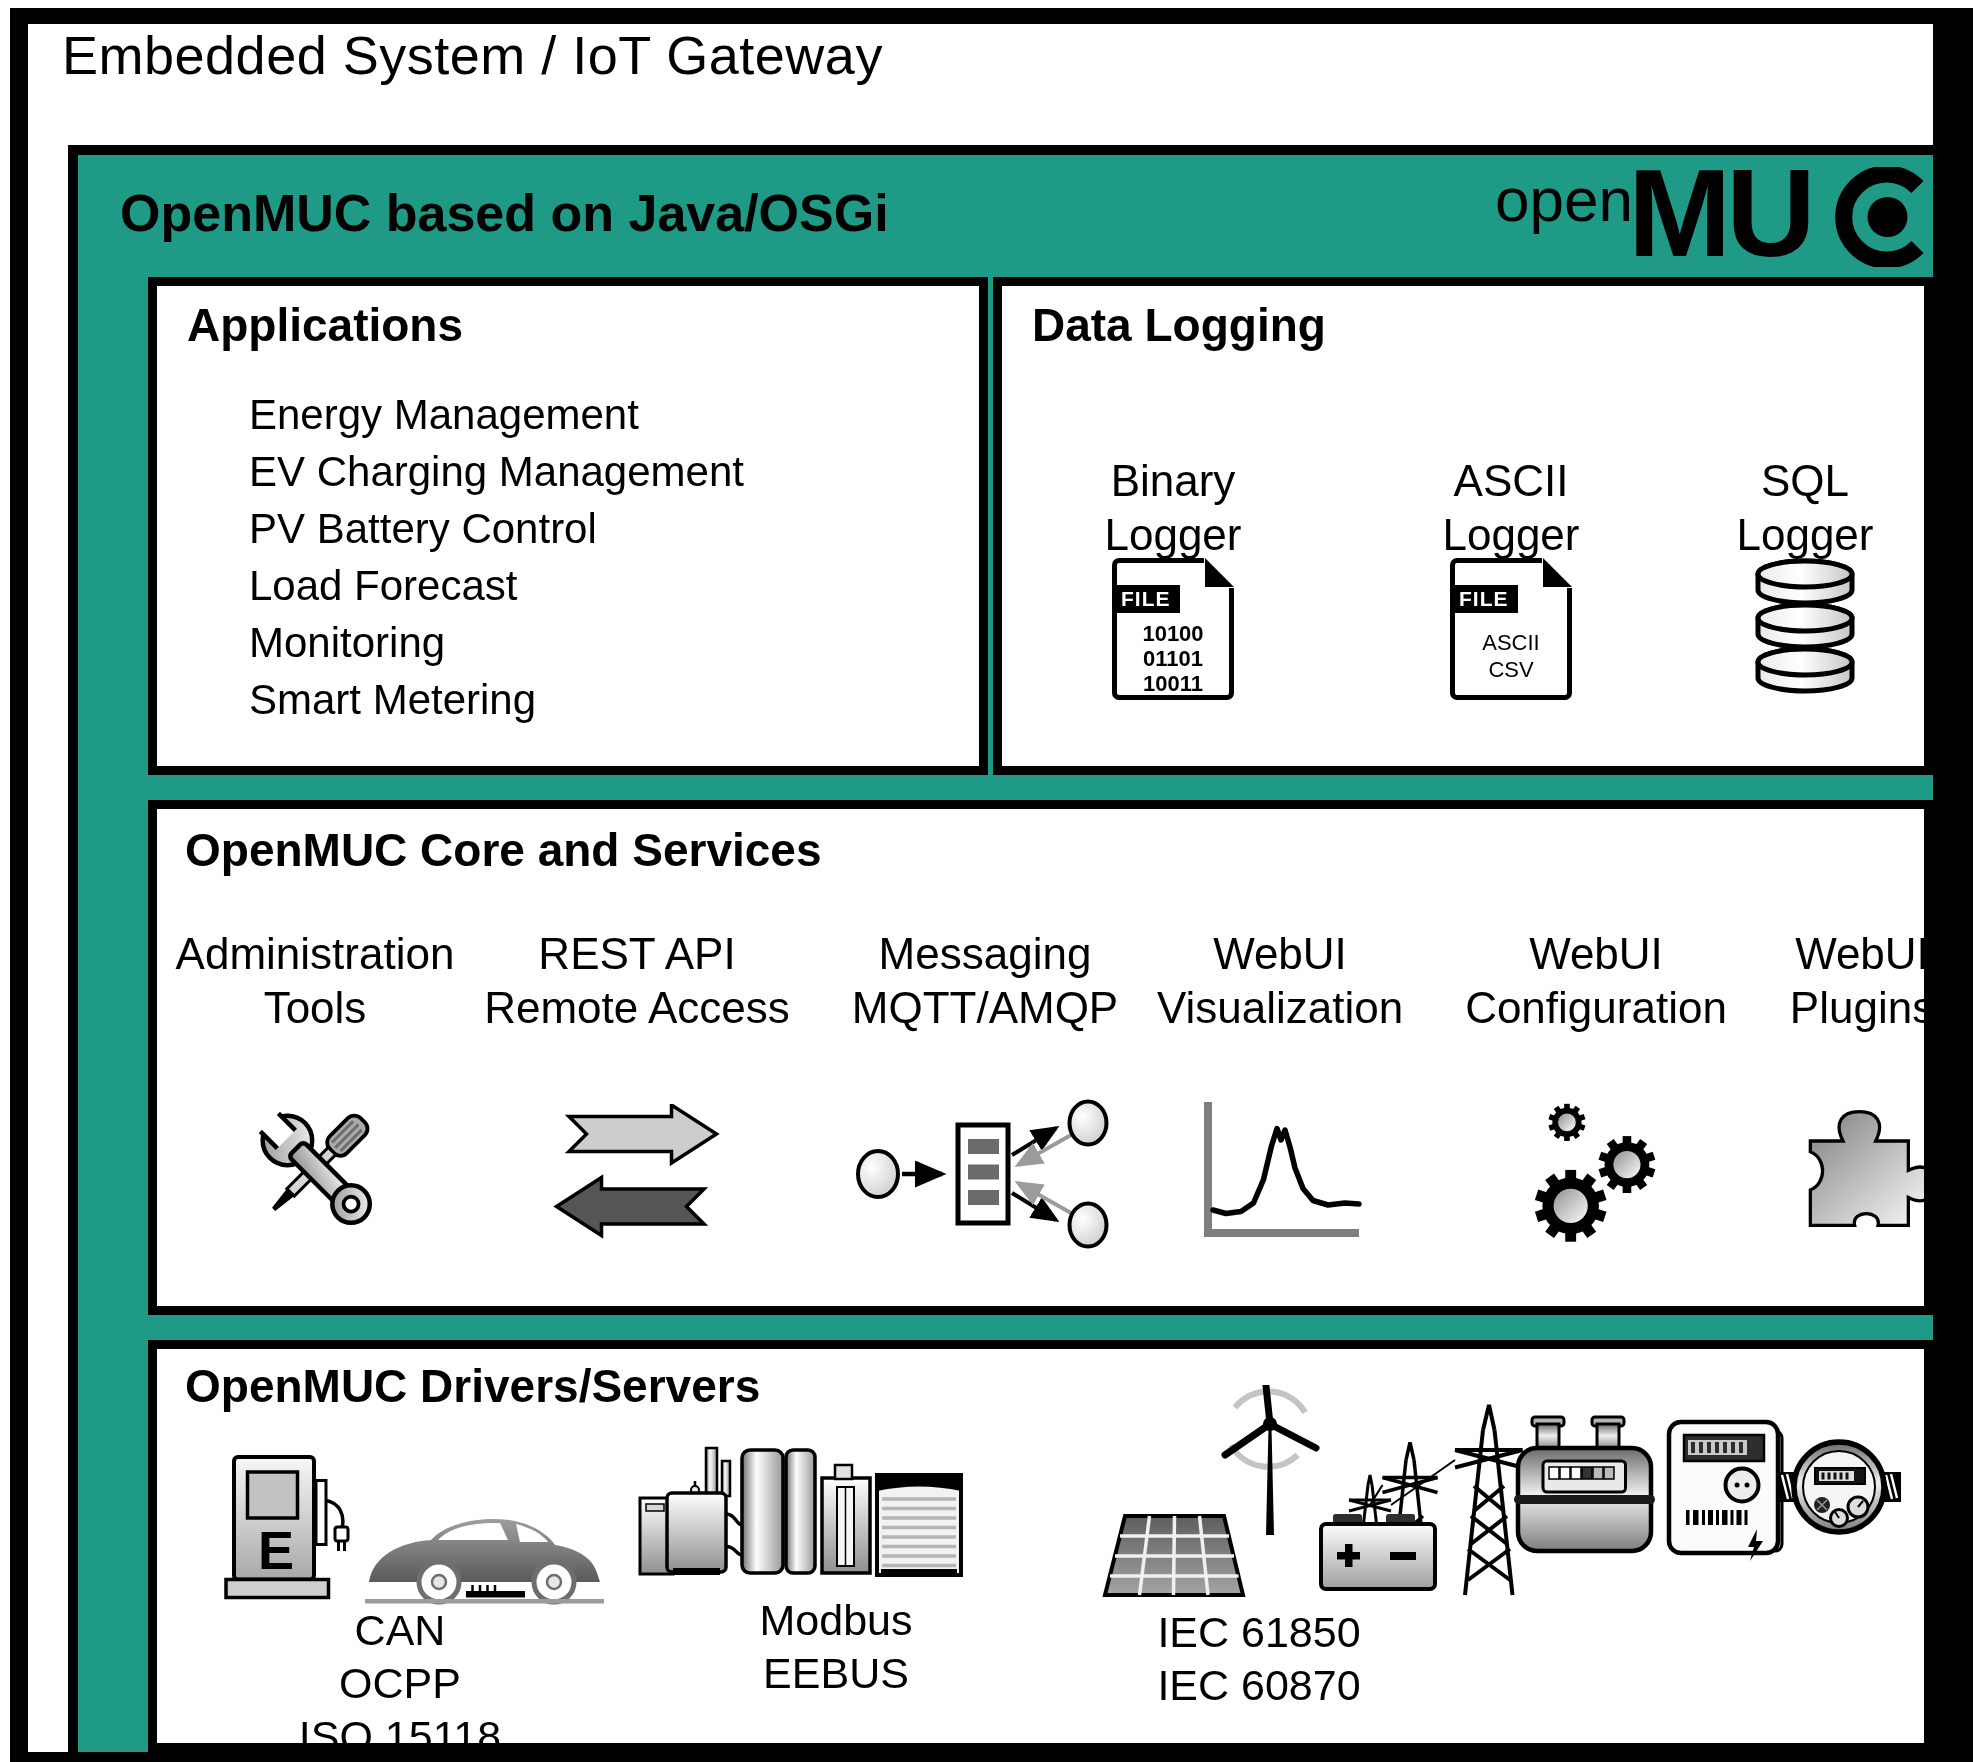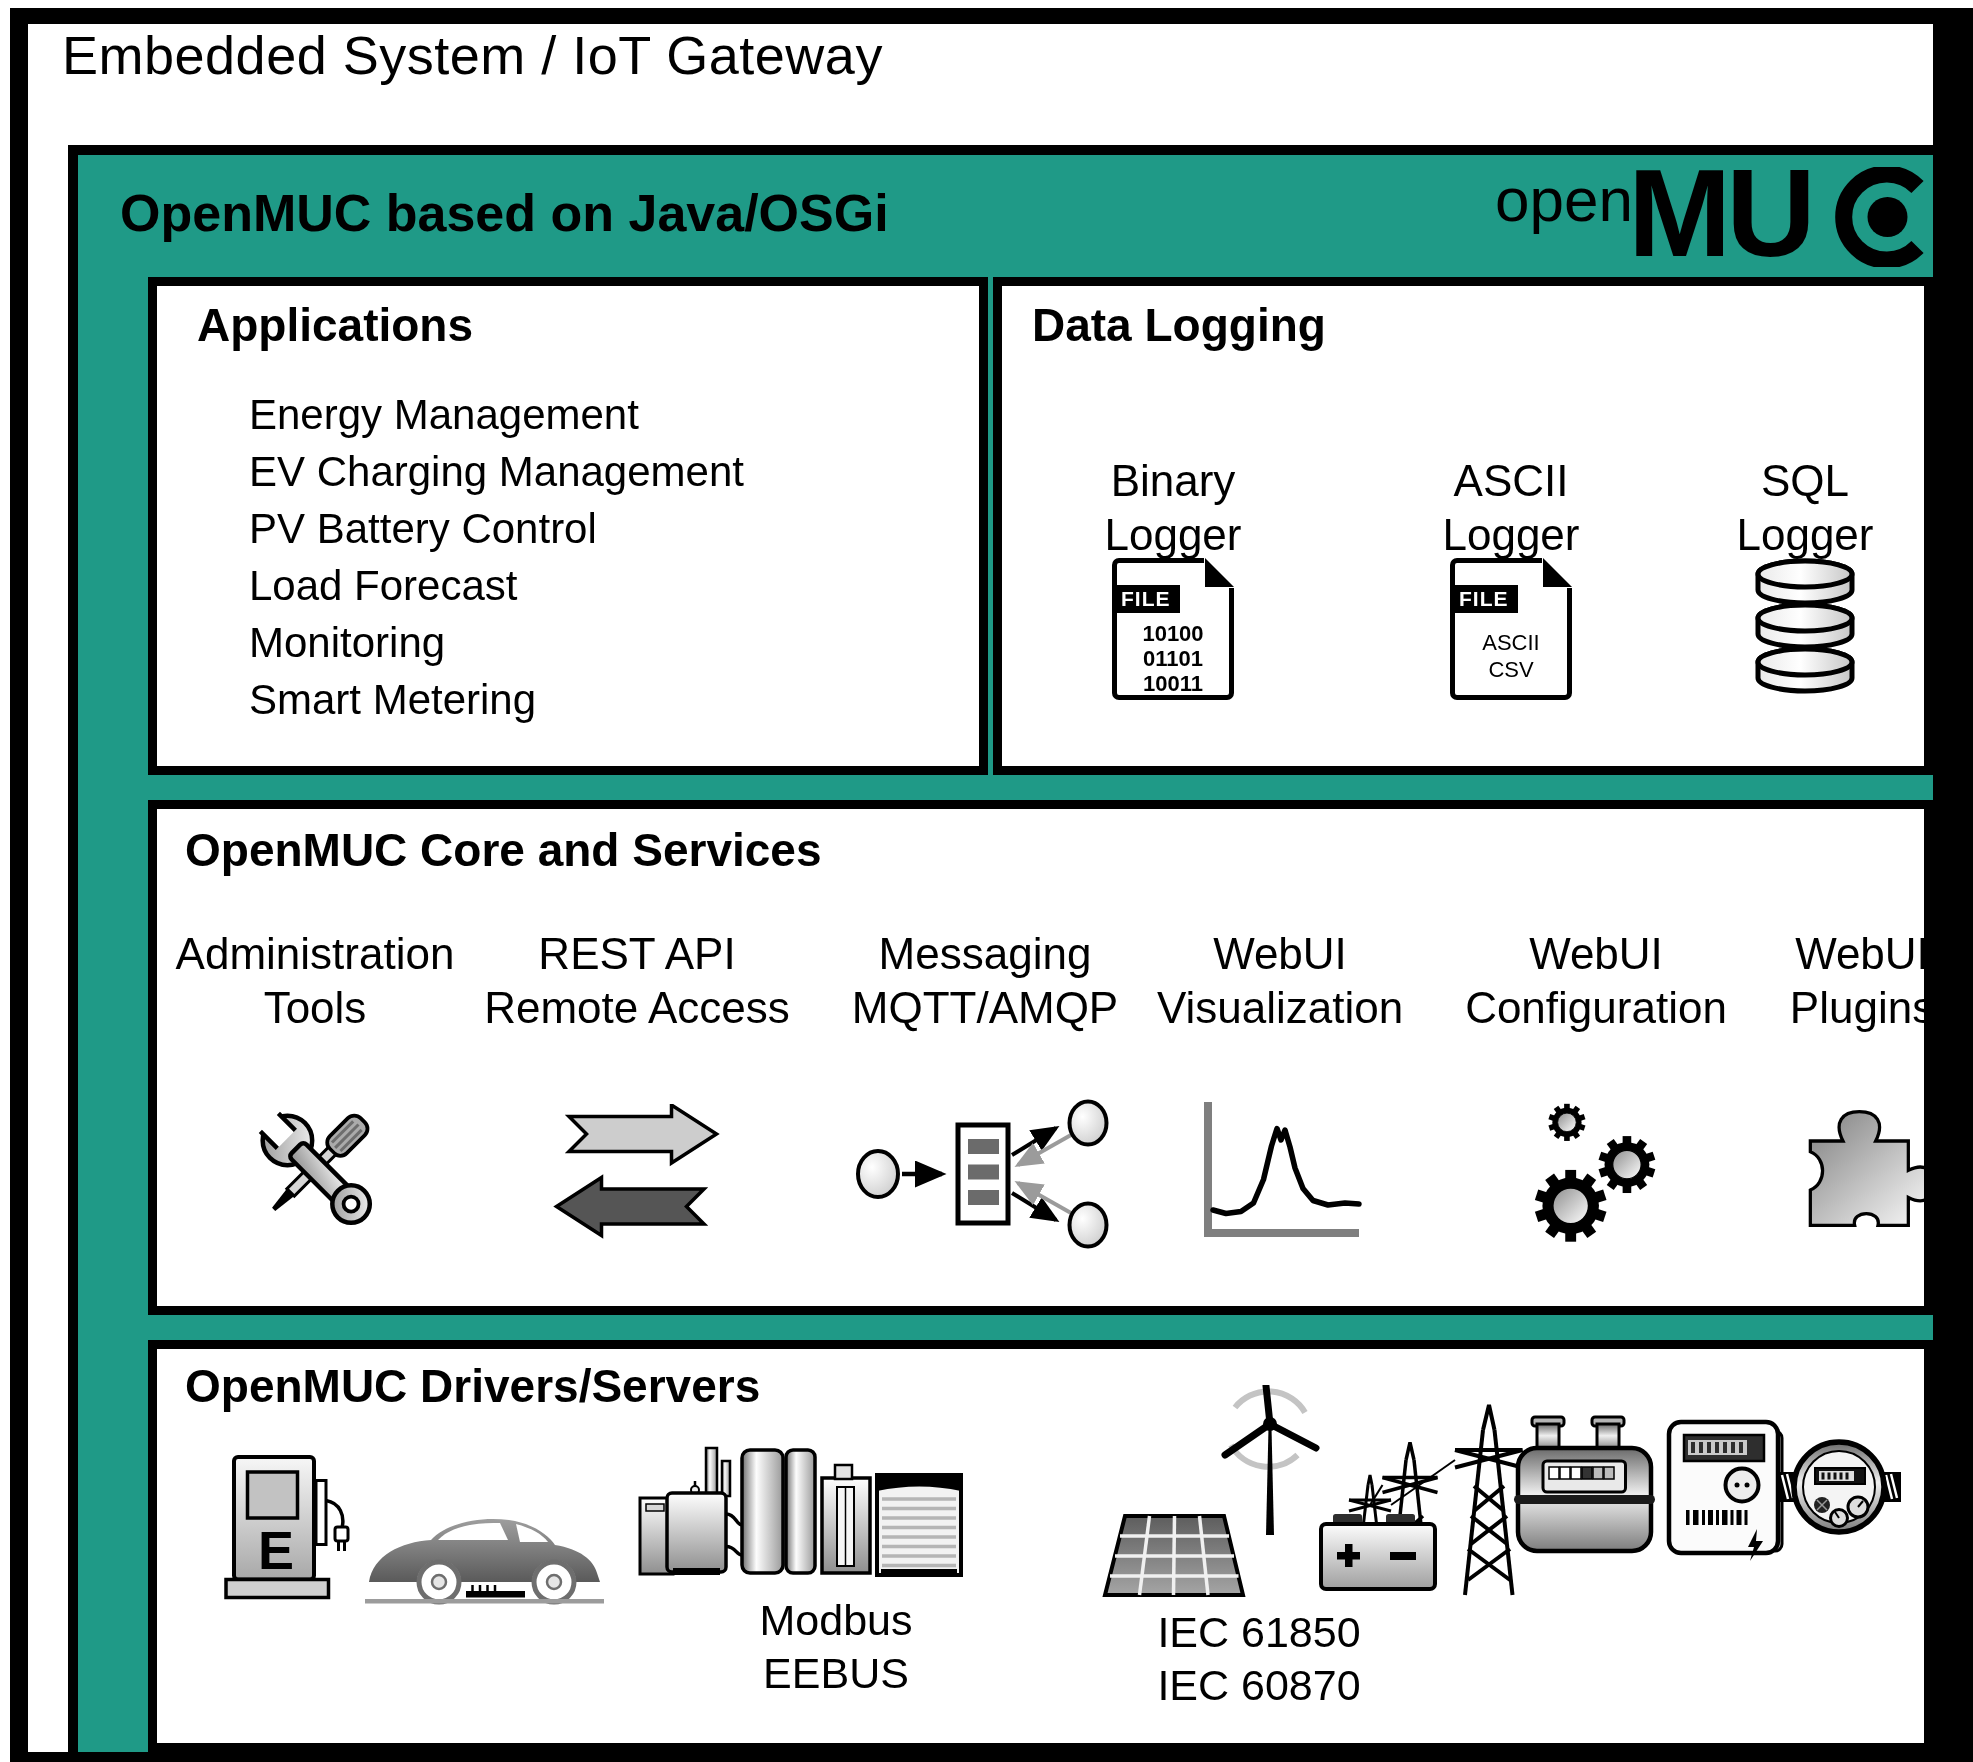--- a/index.html
+++ b/index.html
@@ -56,21 +56,21 @@
     <div id="logo">
       <span class="lg-open">open</span>
       <span class="lg-mu">MU</span>
       <svg width="105" height="100" viewBox="0 0 100 100" aria-label="C">
         <path d="M 88 20 A 43 43 0 1 0 88 80" fill="none" stroke="#000" stroke-width="17"></path>
         <circle cx="58" cy="50" r="20" fill="#000"></circle>
       </svg>
     </div>
 
     <div id="apps-box" class="wbox">
-      <div class="wbox-title" style="left:40px;top:12px;text-align:right;">Applications</div>
+      <div class="wbox-title" style="left:30px;top:12px;text-align:right;">Applications</div>
       <div id="apps-list">
         <div>Energy Management</div>
         <div>EV Charging Management</div>
         <div>PV Battery Control</div>
         <div>Load Forecast</div>
         <div>Monitoring</div>
         <div>Smart Metering</div>
       </div>
     </div>
 
@@ -540,20 +540,25 @@
                 <line x1="638" y1="178" x2="618" y2="198"></line>
             </g>
             <circle cx="700" cy="192" r="20" fill="#ddd" stroke="#000" stroke-width="6"></circle>
             <line x1="700" y1="192" x2="710" y2="180" stroke="#000" stroke-width="4"></line>
             <circle cx="662" cy="214" r="17" fill="#ddd" stroke="#000" stroke-width="6"></circle>
             <line x1="662" y1="214" x2="654" y2="202" stroke="#000" stroke-width="4"></line>
           </g>
         </svg>
       </div>
 
+      <div class="drv-label" style="left:23px;top:255px;">
+        <div>CAN</div>
+        <div>OCPP</div>
+        <div>ISO 15118</div>
+      </div>
       <div class="drv-label" style="left:459px;top:245px;">
         <div>Modbus</div>
         <div>EEBUS</div>
       </div>
       <div class="drv-label" style="left:882px;top:257px;">
         <div>IEC 61850</div>
         <div>IEC 60870</div>
       </div>
     </div>
   </div>

